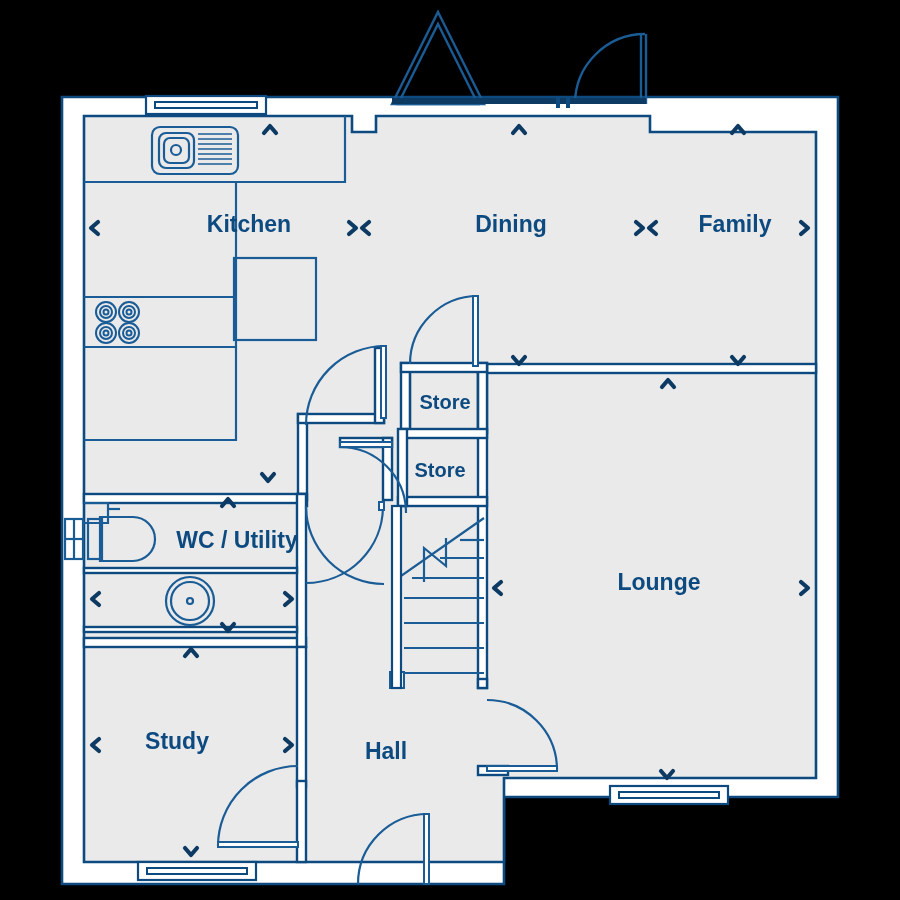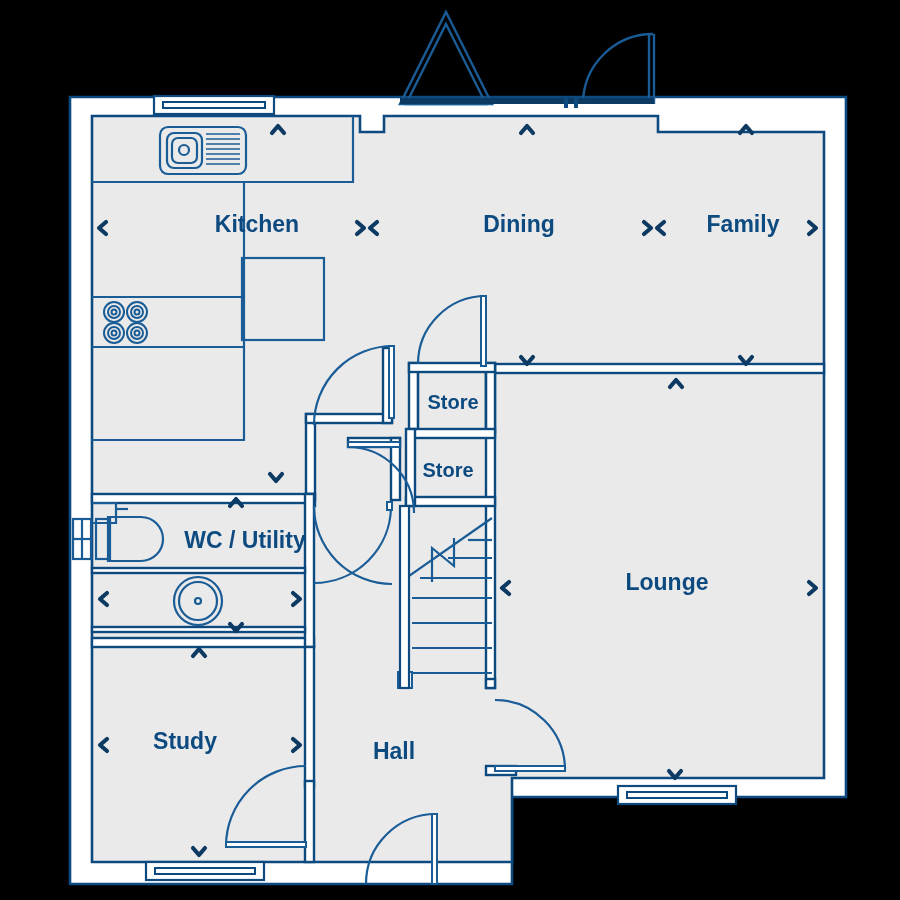--- a/index.html
+++ b/index.html
@@ -12,21 +12,20 @@
     width: 900px;
     height: 900px;
     overflow: hidden;
     font-family: "Liberation Sans", sans-serif;
   }
   #floorplan-root {
     position: relative;
     width: 722px;
     height: 900px;
     background: #000000;
-    margin-left: 8px;
   }
   svg#plan {
     display: block;
     width: 900px;
     height: 900px;
   }
   .room-label {
     font-family: "Liberation Sans", sans-serif;
     font-weight: bold;
     font-size: 23px;

